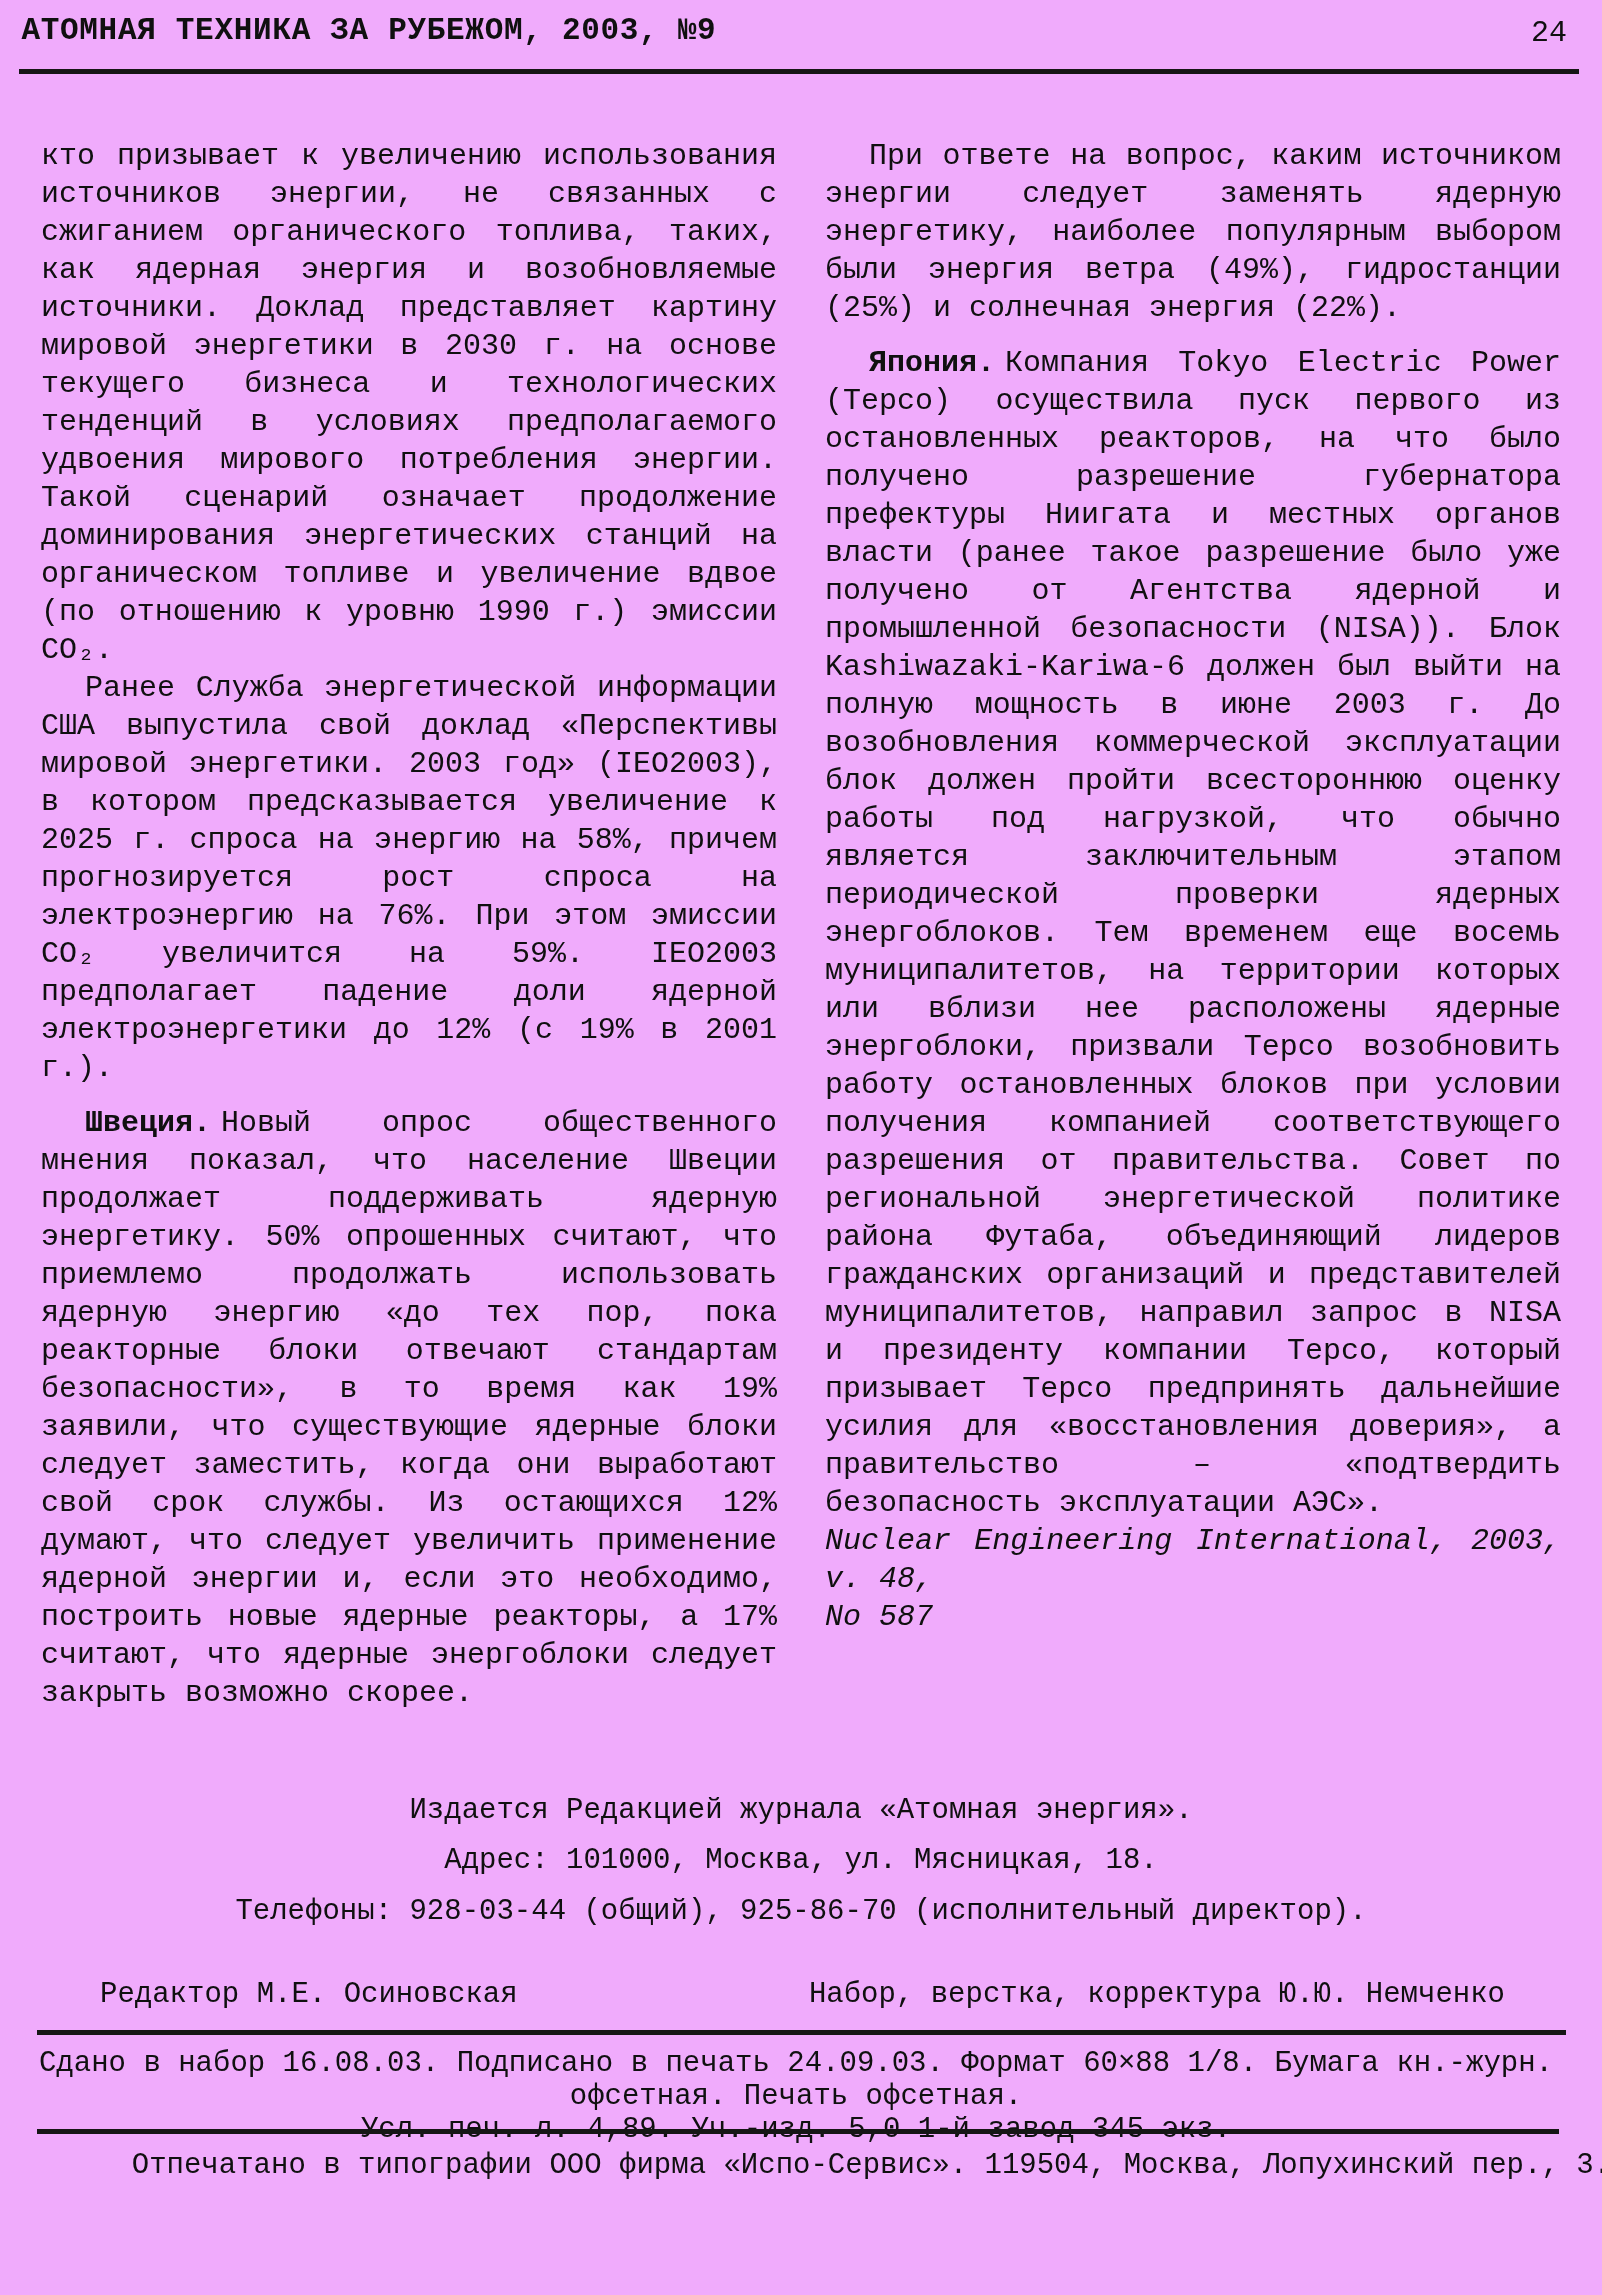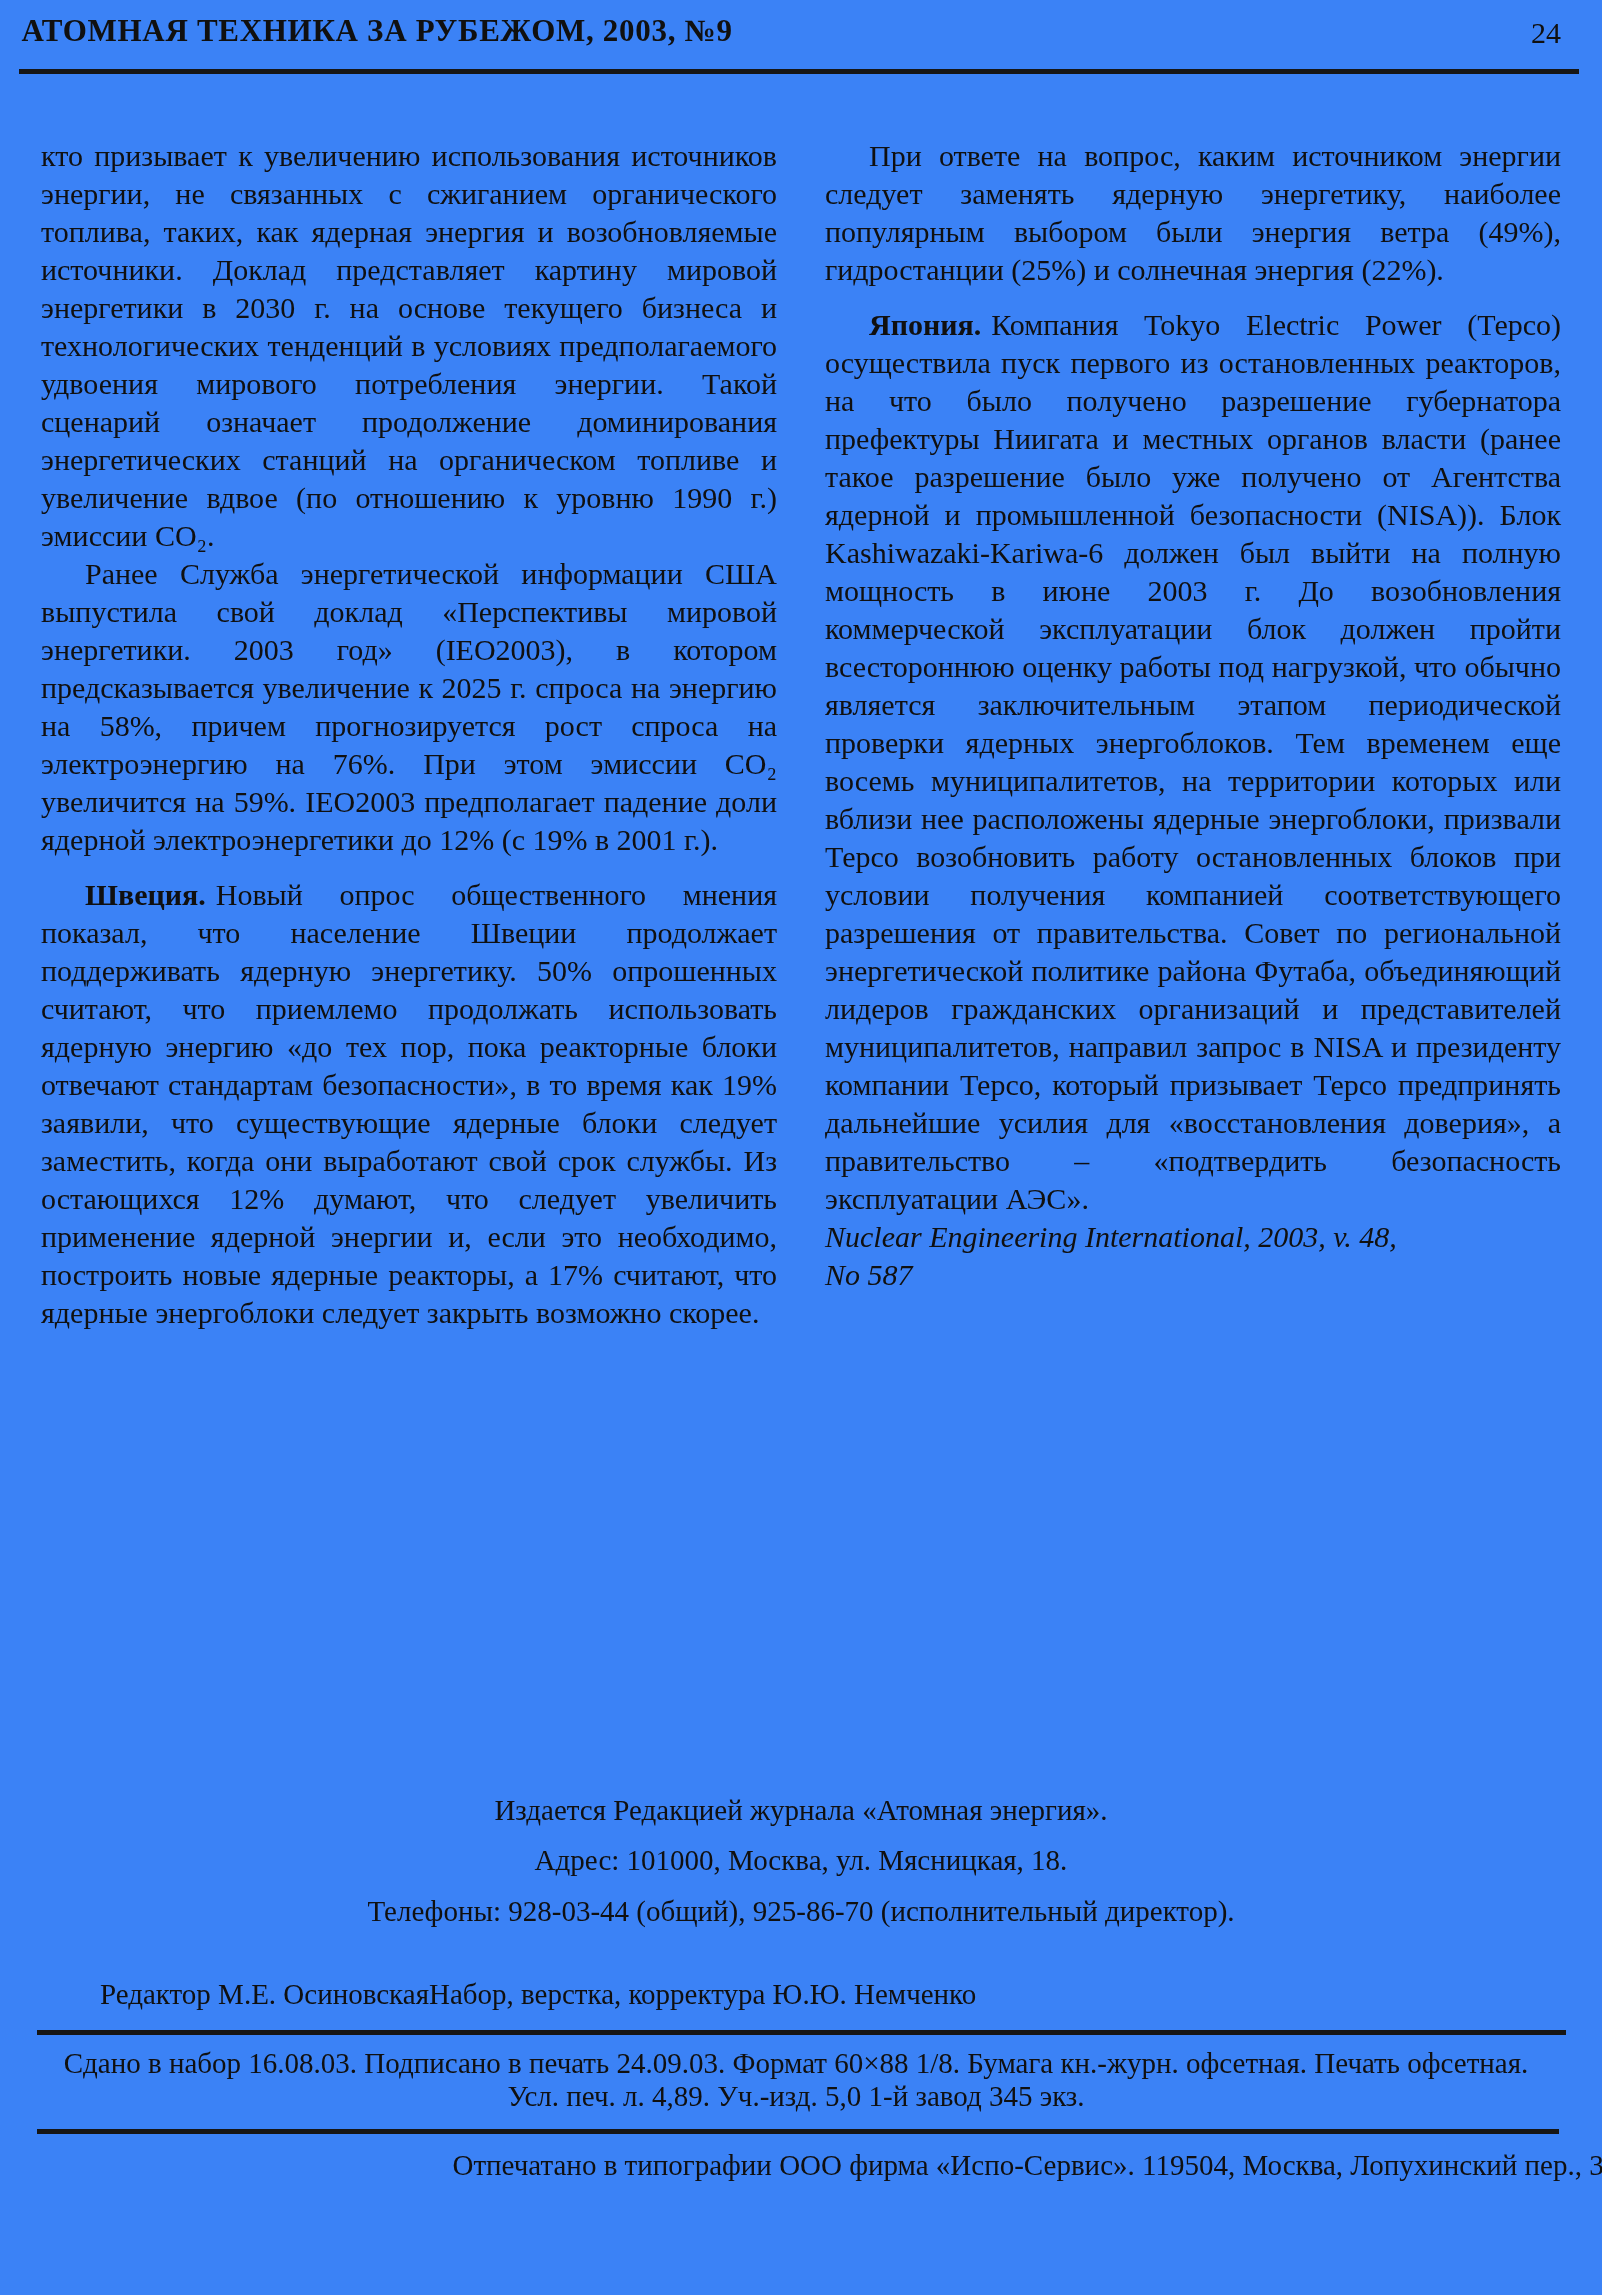--- a/index.html
+++ b/index.html
@@ -1,22 +1,22 @@
 <!DOCTYPE html>
 <html lang="ru" style="font-size:10.7px"><head>
 <meta charset="utf-8">
 <style>
   html,body{margin:0;padding:0;}
   body{background:#ffffff;}
   .page{
     position:relative;
     width:1602px;height:2295px;
-    background:#3b82f6;
+    background:#f0abfc;
     color:#101010;
-    font-family:Liberation Serif, serif;
+    font-family:Liberation Mono, monospace;
     overflow:hidden;
   }
   
   .journal-title{
     position:absolute;left:21.4px;top:13.4px;
     font-size:31px;font-weight:bold;letter-spacing:0.7px;
     white-space:nowrap;
   }
   .page-number{
     position:absolute;left:1531px;top:16px;
@@ -51,22 +51,23 @@
     margin:0;margin-top:39px;
   }
   
   .imprint-center{
     position:absolute;left:0;top:1795px;width:1602px;
     text-align:center;font-size:29px;line-height:31px;
   }
   .imprint-center div{margin-bottom:19.4px;}
   .editors-row{
     position:absolute;left:100px;top:1978px;width:1405px;
-    display:flex;
+    display:flex;justify-content:space-between;
     font-size:29px;
+    gap:20px;
   }
   .rule-2{
     position:absolute;left:37px;top:2030px;
     width:1529px;height:5.3px;background:#161616;
   }
   .print-info{
     position:absolute;left:0;top:2047px;width:1592px;
     text-align:center;font-size:29px;line-height:33px;
   }
   .rule-3{

